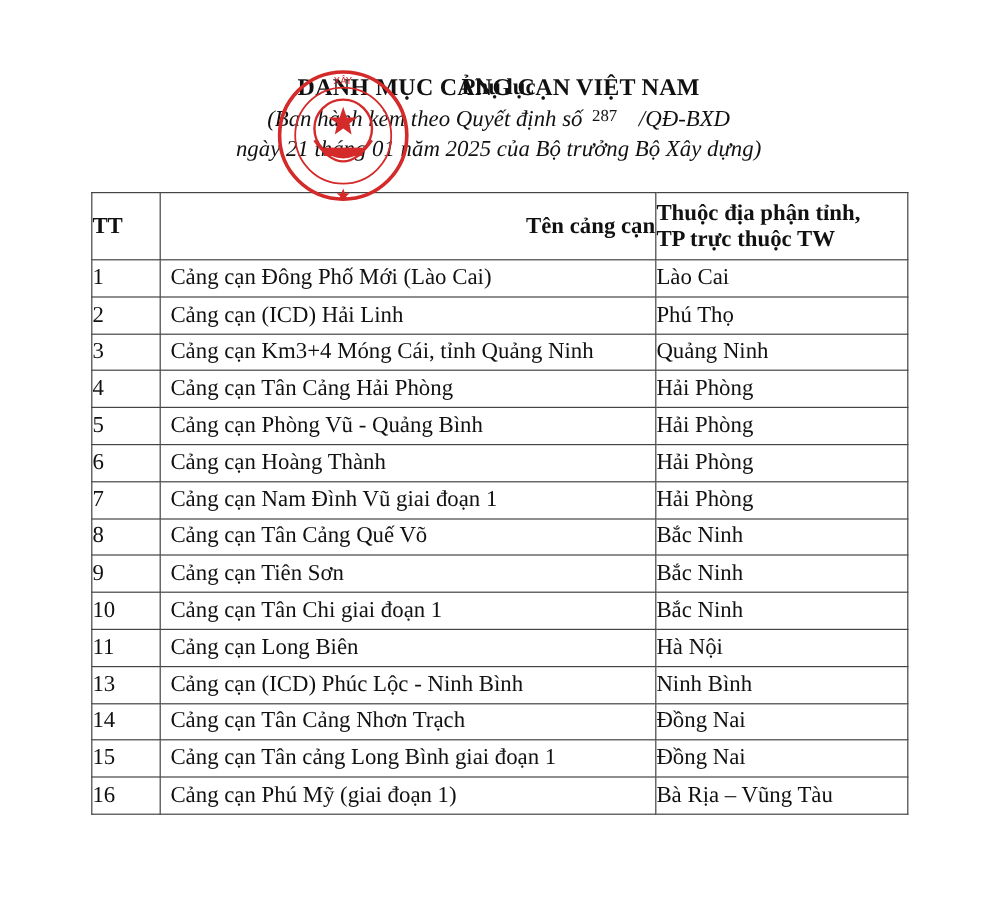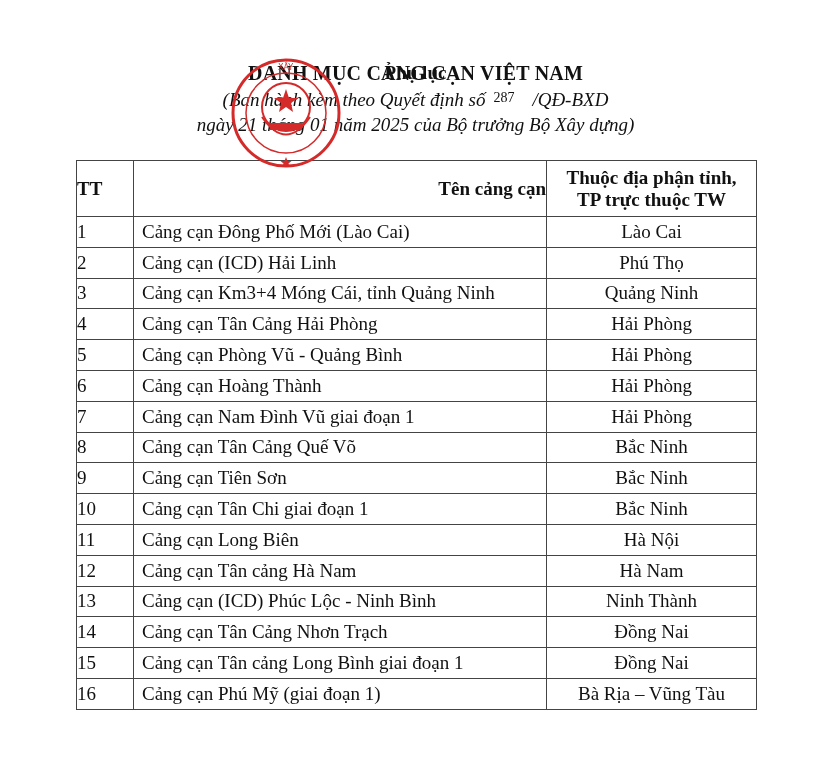--- a/index.html
+++ b/index.html
@@ -10,21 +10,21 @@
   .t2 { top: 62px; font-weight: bold; font-size: 20px; letter-spacing: 0.2px; }
   .t3 { top: 89px; font-style: italic; font-size: 19px; }
   .t3 .num { font-style: normal; font-size: 14px; position: relative; top: -4px; margin: 0 18px 0 8px; }
   .t4 { top: 114px; font-style: italic; font-size: 19px; }
   .stamp { position: absolute; left: 230px; top: 57px; width: 112px; height: 112px; z-index: 5; pointer-events: none; }
   table { position: absolute; left: 76px; top: 160px; width: 681px; border-collapse: collapse; font-size: 19px; }
   td, th { border: 1.5px solid #444; padding: 0; height: 29.8px; }
   th { font-weight: bold; height: 55px; line-height: 22px; }
   .c1 { width: 56px; text-align: left; }
   .c2 { width: 404px; text-align: left; padding-left: 8px; }
-  .c3 { text-align: center; }
+  .c3 { text-align: left; }
   th.c2 { text-align: right; padding-left: 0; }
 </style>
 </head>
 <body>
 
 <div class="hdr t1">Phụ lục</div>
 <div class="hdr t2">DANH MỤC CẢNG CẠN VIỆT NAM</div>
 <div class="hdr t3"><span>(Ban hành kèm theo Quyết định số</span><span class="num">287</span><span>/QĐ-BXD</span></div>
 <div class="hdr t4">ngày  21  tháng  01  năm 2025 của Bộ trưởng Bộ Xây dựng)</div>
 
@@ -99,28 +99,23 @@
         <td class="c1">10</td>
         <td class="c2">Cảng cạn Tân Chi giai đoạn 1</td>
         <td class="c3">Bắc Ninh</td>
       </tr>
       <tr>
         <td class="c1">11</td>
         <td class="c2">Cảng cạn Long Biên</td>
         <td class="c3">Hà Nội</td>
       </tr>
       <tr>
-        <td class="c1">12</td>
-        <td class="c2">Cảng cạn Tân cảng Hà Nam</td>
-        <td class="c3">Hà Nam</td>
-      </tr>
-      <tr>
         <td class="c1">13</td>
         <td class="c2">Cảng cạn (ICD) Phúc Lộc - Ninh Bình</td>
-        <td class="c3">Ninh Thành</td>
+        <td class="c3">Ninh Bình</td>
       </tr>
       <tr>
         <td class="c1">14</td>
         <td class="c2">Cảng cạn Tân Cảng Nhơn Trạch</td>
         <td class="c3">Đồng Nai</td>
       </tr>
       <tr>
         <td class="c1">15</td>
         <td class="c2">Cảng cạn Tân cảng Long Bình giai đoạn 1</td>
         <td class="c3">Đồng Nai</td>

